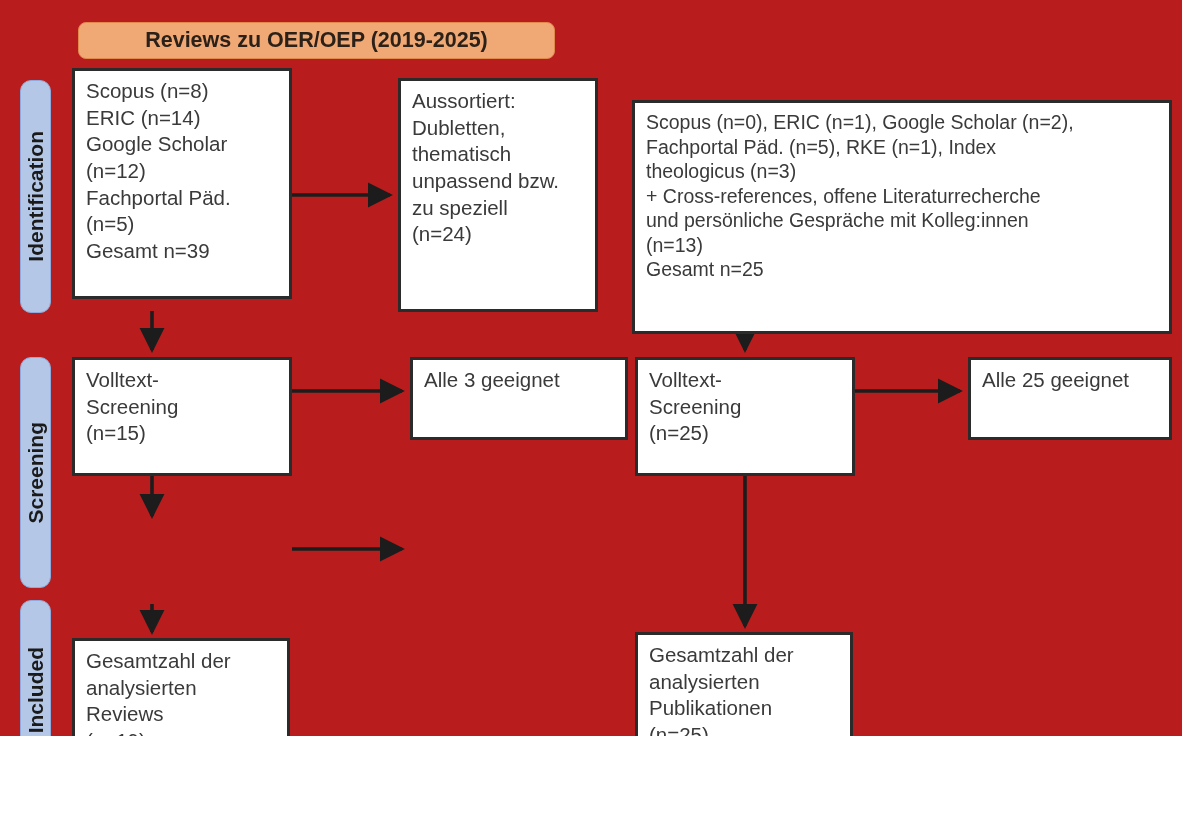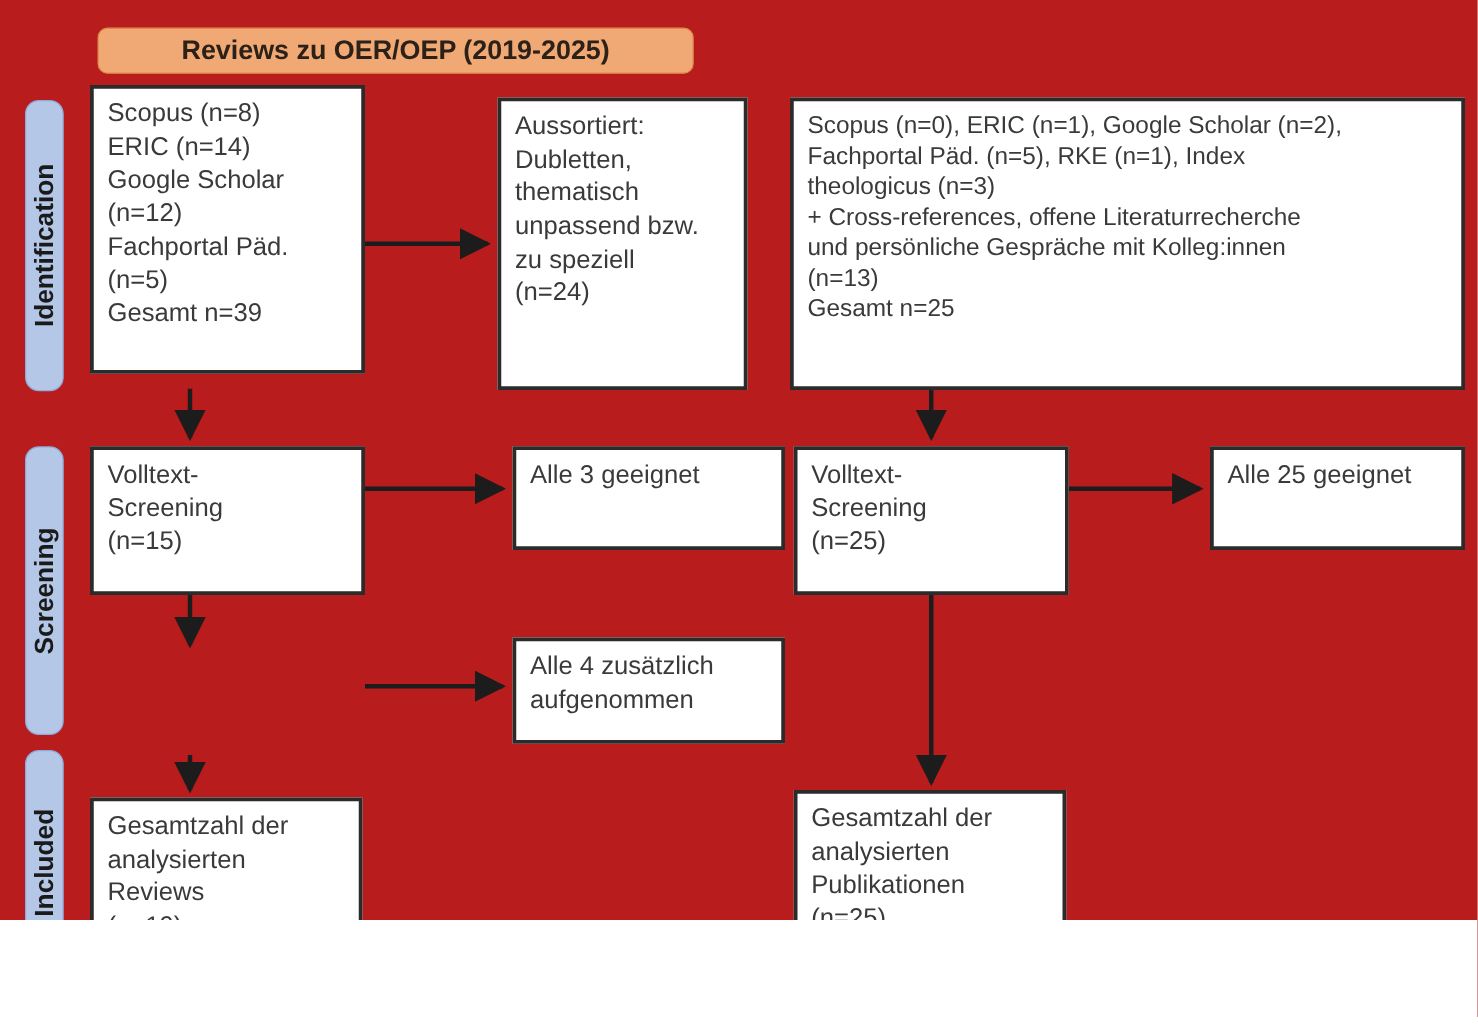--- a/index.html
+++ b/index.html
@@ -63,21 +63,21 @@
     border: 3px solid #2b2b2b;
     box-sizing: border-box;
     padding: 7px 9px 6px 11px;
     font-size: 20.5px;
     line-height: 1.30;
     color: #3a3a3a;
     white-space: pre-line;
     overflow: hidden;
   }
   .fbox.tight { line-height: 1.26; }
-  .fbox.small { font-size: 19.5px; }
+  .fbox.small { font-size: 19.5px; margin-top: 22px; }
 
   
   #wires {
     position: absolute;
     left: 0;
     top: 0;
     width: 1182px;
     height: 820px;
     pointer-events: none;
   }
@@ -143,22 +143,20 @@
 zu speziell
 (n=24)</div>
 
   <div class="fbox" style="left:72px; top:357px; width:220px; height:119px;">Volltext-
 Screening
 (n=15)</div>
 
   <div class="fbox" style="left:410px; top:357px; width:218px; height:83px;">Alle 3 geeignet</div>
 
 
-  <div class="fbox" style="left:410px; top:510px; width:218px; height:85px;">Alle 4 zusätzlich
-aufgenommen</div>
 
   <div class="fbox" style="left:72px; top:638px; width:218px; height:138px;">Gesamtzahl der
 analysierten
 Reviews
 (n=19)</div>
 
   <div class="fbox small tight" style="left:632px; top:78px; width:540px; height:234px;">Scopus (n=0), ERIC (n=1), Google Scholar (n=2),
 Fachportal Päd. (n=5), RKE (n=1), Index
 theologicus (n=3)
 + Cross-references, offene Literaturrecherche

